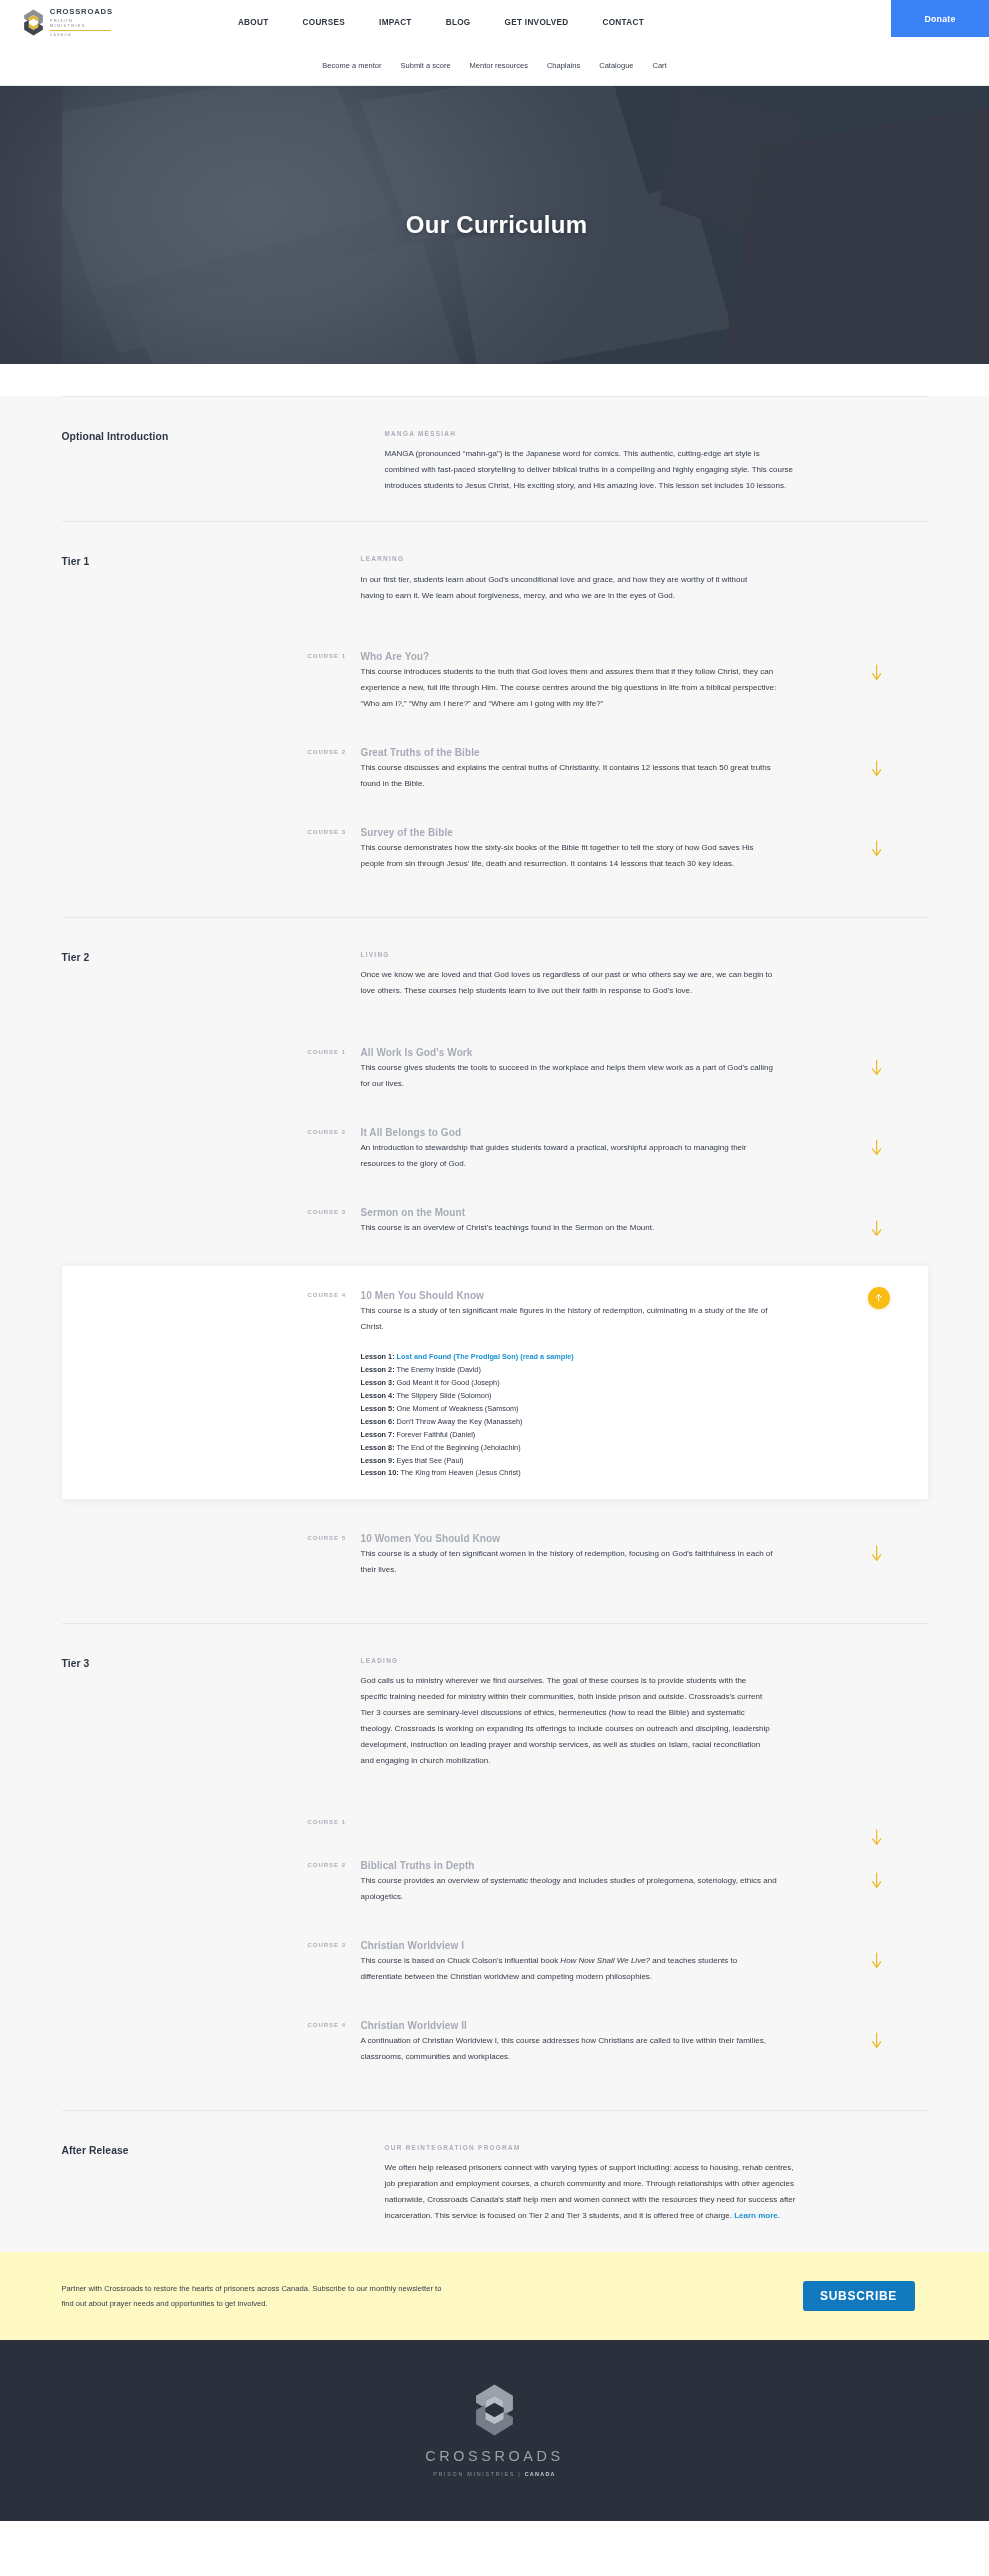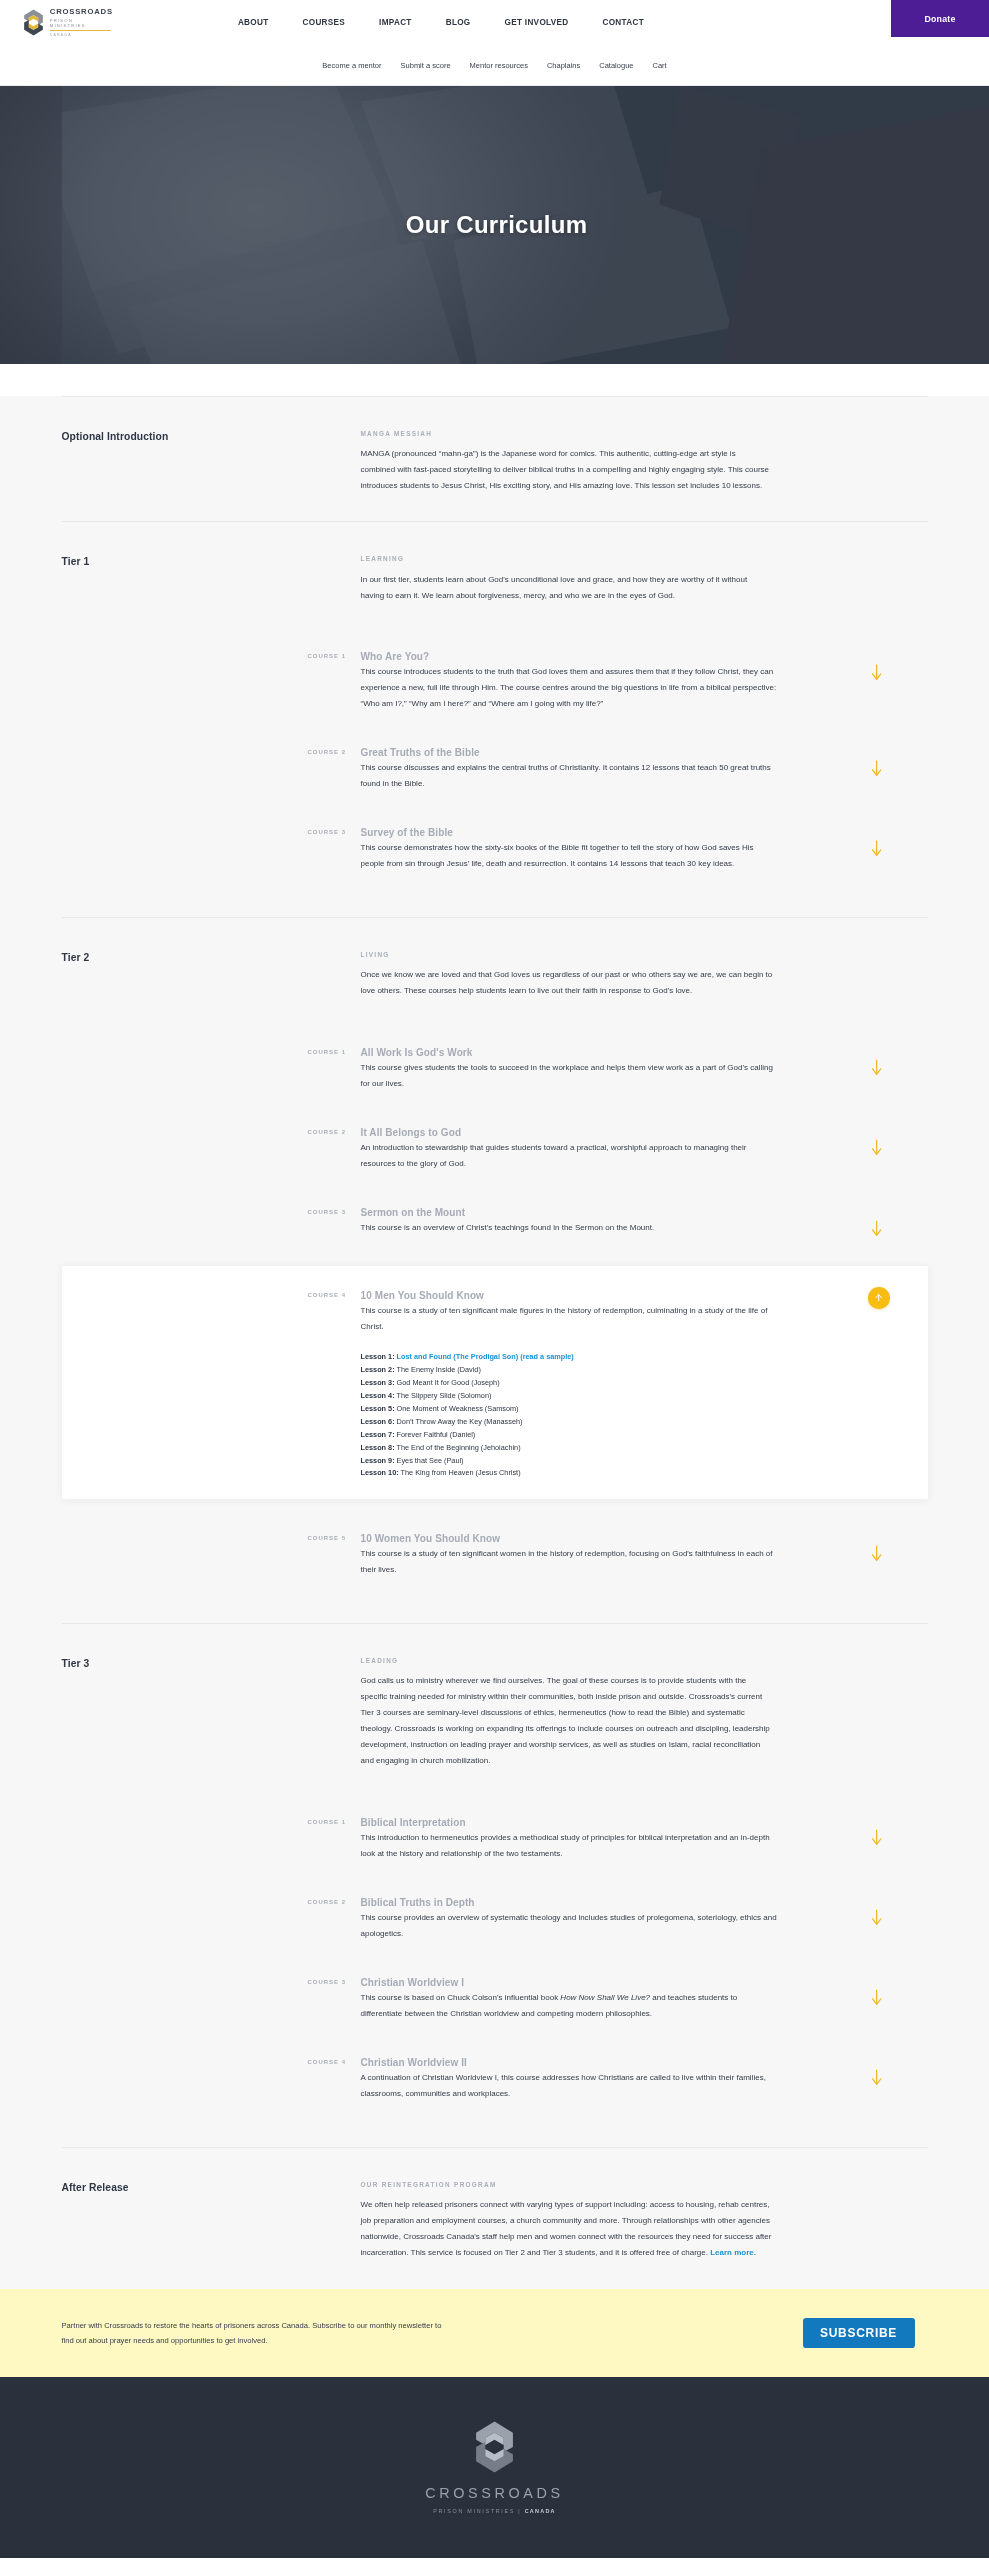--- a/index.html
+++ b/index.html
@@ -46,21 +46,21 @@
     display: flex; align-items: center; gap: 34px;
     margin-left: 125px;
   }
   .mainnav a {
     font-size: 8.2px; font-weight: bold; letter-spacing: 0.3px;
     color: #2e3641; text-decoration: none; white-space: nowrap;
   }
   .donate-btn {
     position: absolute; right: 0; top: 0;
     width: 98px; height: 37px;
-    background: #4c1d95;
+    background: #3b82f6;
     display: flex; align-items: center; justify-content: center;
     color: #ffffff; font-size: 8.8px; font-weight: bold;
     letter-spacing: 0.2px; cursor: pointer; border: 0;
     font-family: "Liberation Sans", sans-serif;
     text-align: center;
   }
   .subnav {
     width: 989px; height: 41px;
     background: #ffffff;
     display: flex; align-items: center; justify-content: center;
@@ -115,21 +115,21 @@
   .eyebrow {
     font-size: 6.4px; letter-spacing: 1.3px; color: #a9aeb8;
     font-weight: bold; text-transform: uppercase;
   }
   .body-text {
     font-size: 8px; line-height: 2.0; color: #343c49;
     max-width: 412px; margin-top: 9.3px;
   }
   .inline-link { color: #1c92d2; text-decoration: none; font-weight: bold; }
 
-  .sec-intro { padding: 33px 0 27px 0; }
+  .sec-intro { padding: 33px 0 27px 0; gap: 24px; }
   .sec-tier-head { padding: 33px 0 3.1px 0; }
 
   
   .course-row {
     display: flex; align-items: flex-start;
     width: 866px; margin: 0 auto;
     padding: 17.5px 0 17.5px 0;
     position: relative;
   }
   .course-num {
@@ -461,24 +461,20 @@
     <div class="section-label">Tier 3</div>
     <div class="section-body">
       <div class="eyebrow">LEADING</div>
       <div class="body-text">God calls us to ministry wherever we find ourselves. The goal of these courses is to provide students with the specific training needed for ministry within their communities, both inside prison and outside. Crossroads's current Tier 3 courses are seminary-level discussions of ethics, hermeneutics (how to read the Bible) and systematic theology. Crossroads is working on expanding its offerings to include courses on outreach and discipling, leadership development, instruction on leading prayer and worship services, as well as studies on Islam, racial reconciliation and engaging in church mobilization.</div>
     </div>
   </div>
   <div class="tier-gap"></div>
 
   <div class="course-row">
     <div class="course-num">COURSE 1</div>
-    <div class="course-body">
-      <div class="course-title">Biblical Interpretation</div>
-      <div class="course-desc">This introduction to hermeneutics provides a methodical study of principles for biblical interpretation and an in-depth look at the history and relationship of the two testaments.</div>
-    </div>
     <div class="course-arrow">
       <svg width="11.3" height="17.5" viewBox="0 0 22 34">
           <path d="M11 2 L11 26 M11 30 L3 19 M11 30 L19 19" stroke="#f0b823" stroke-width="2.4" fill="none" stroke-linecap="round"></path>
         </svg>
     </div>
   </div>
 
   <div class="course-row">
     <div class="course-num">COURSE 2</div>
     <div class="course-body">

